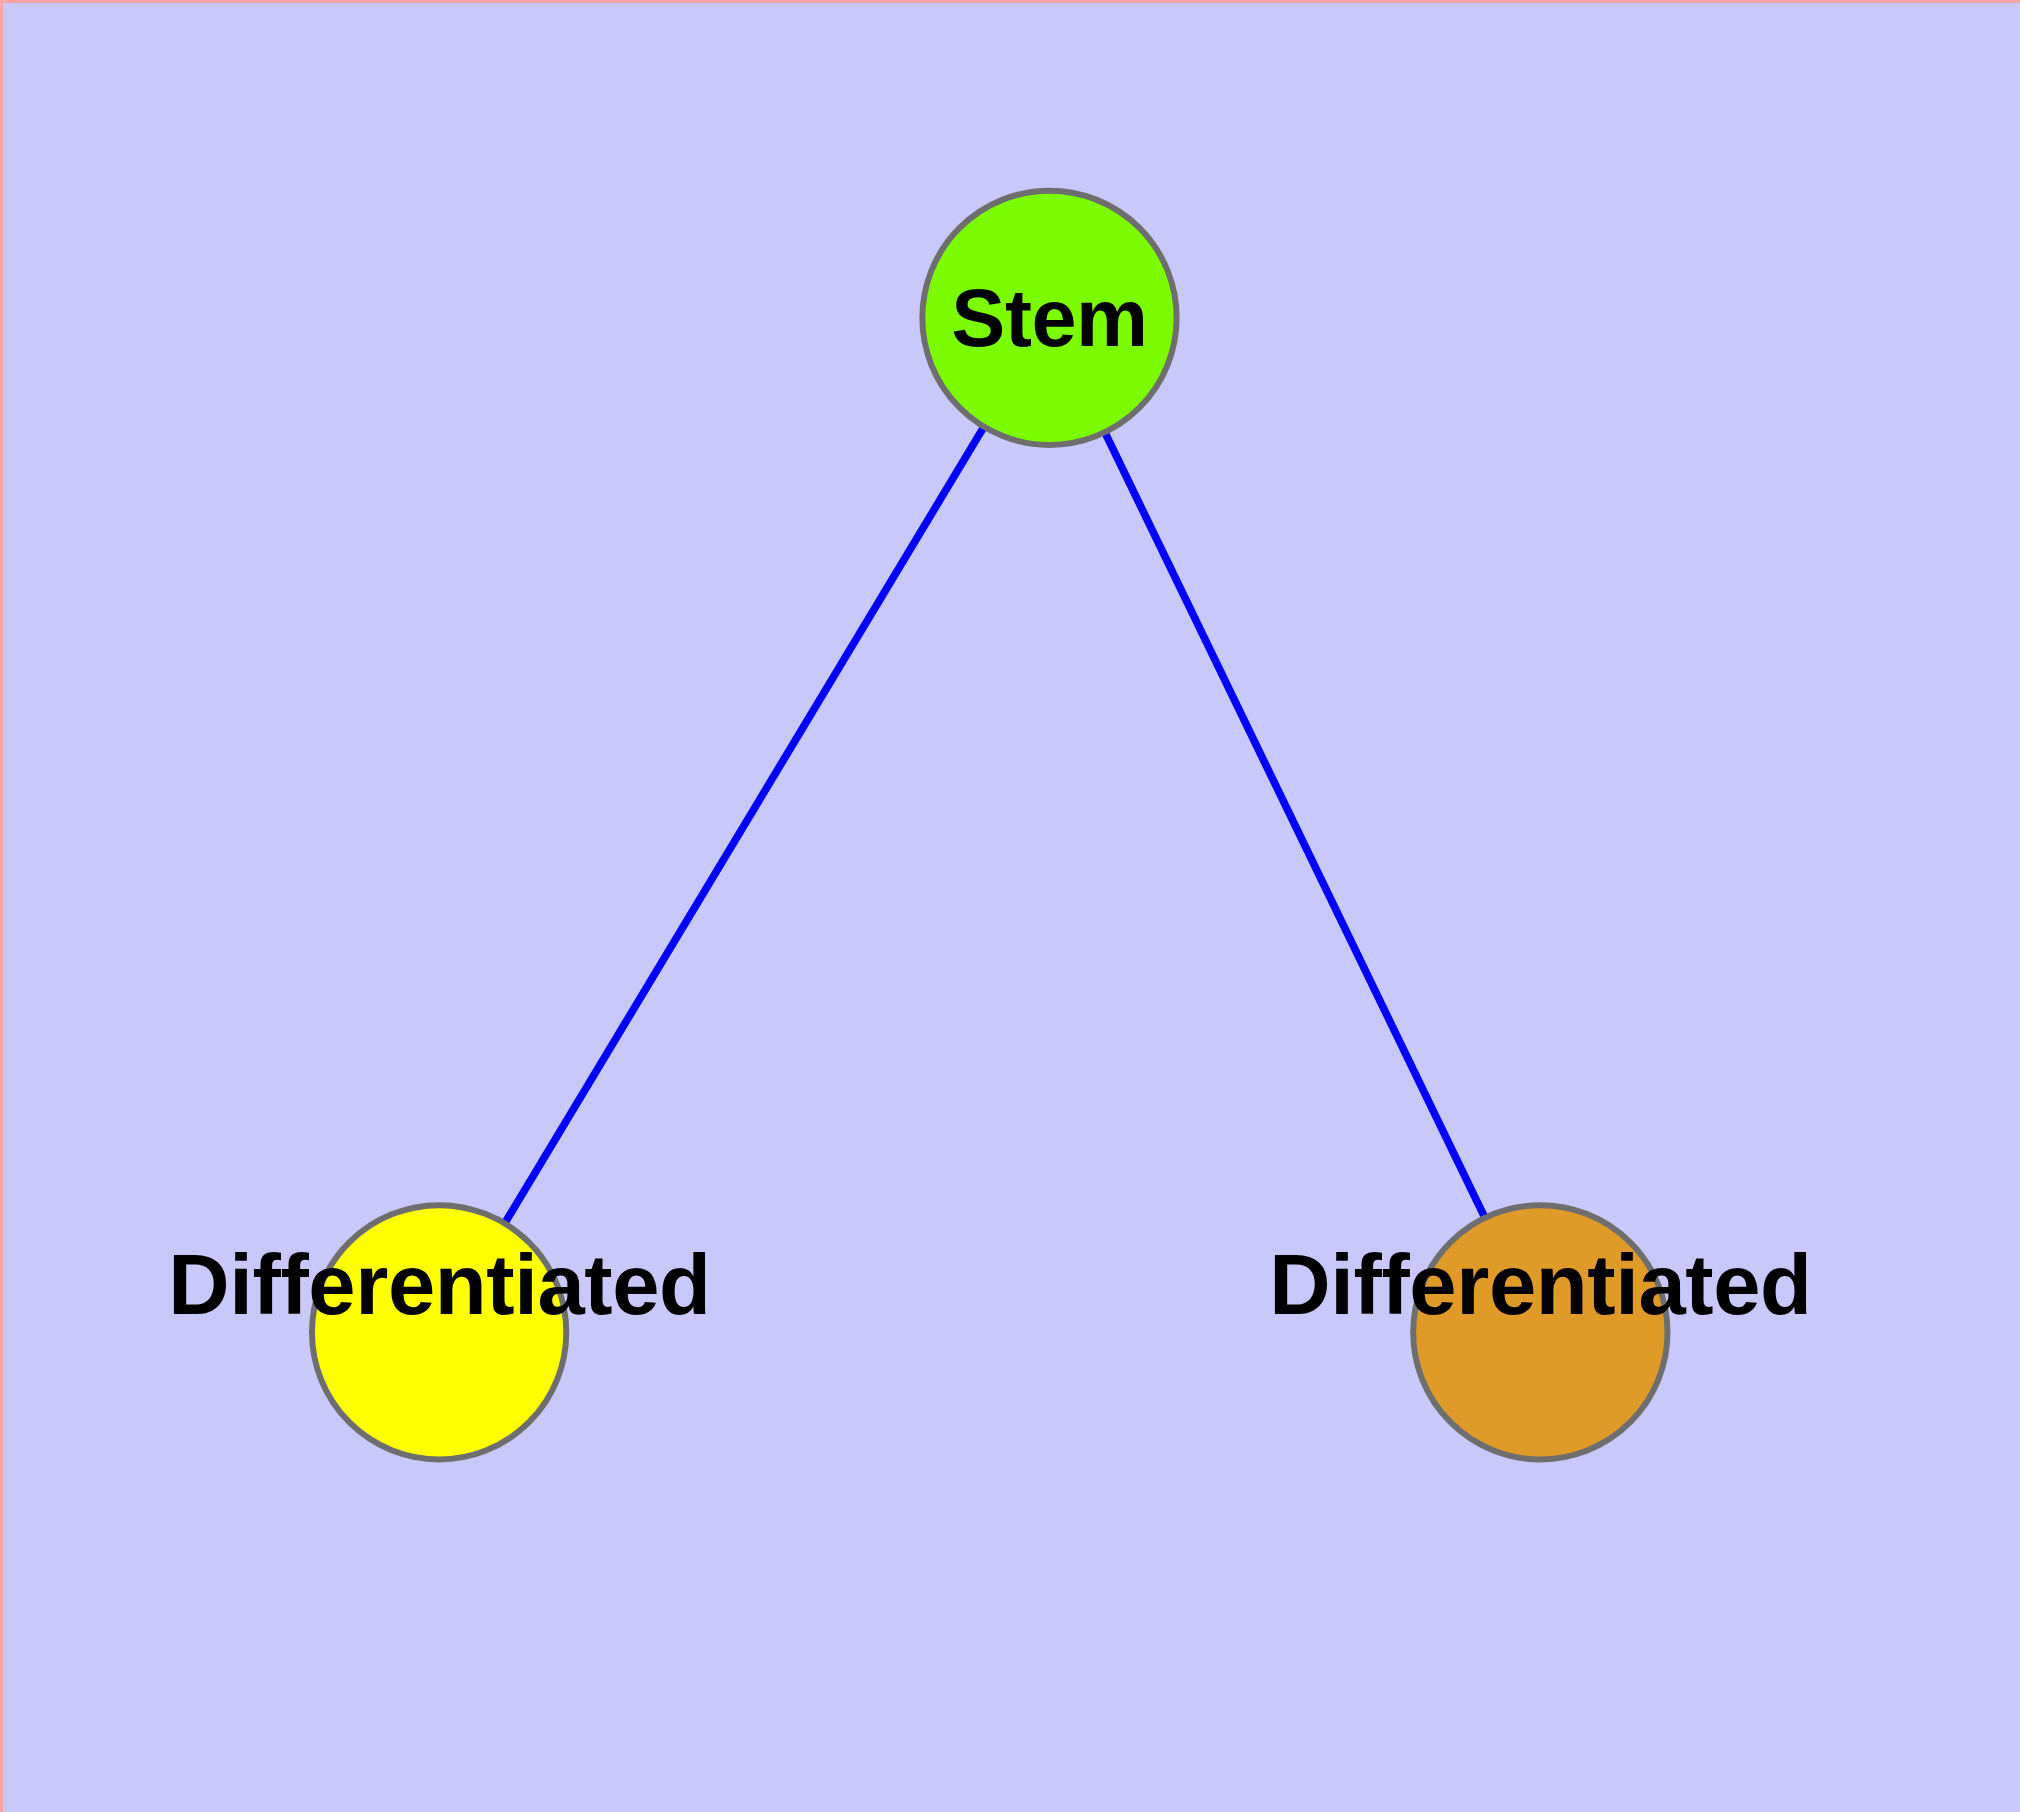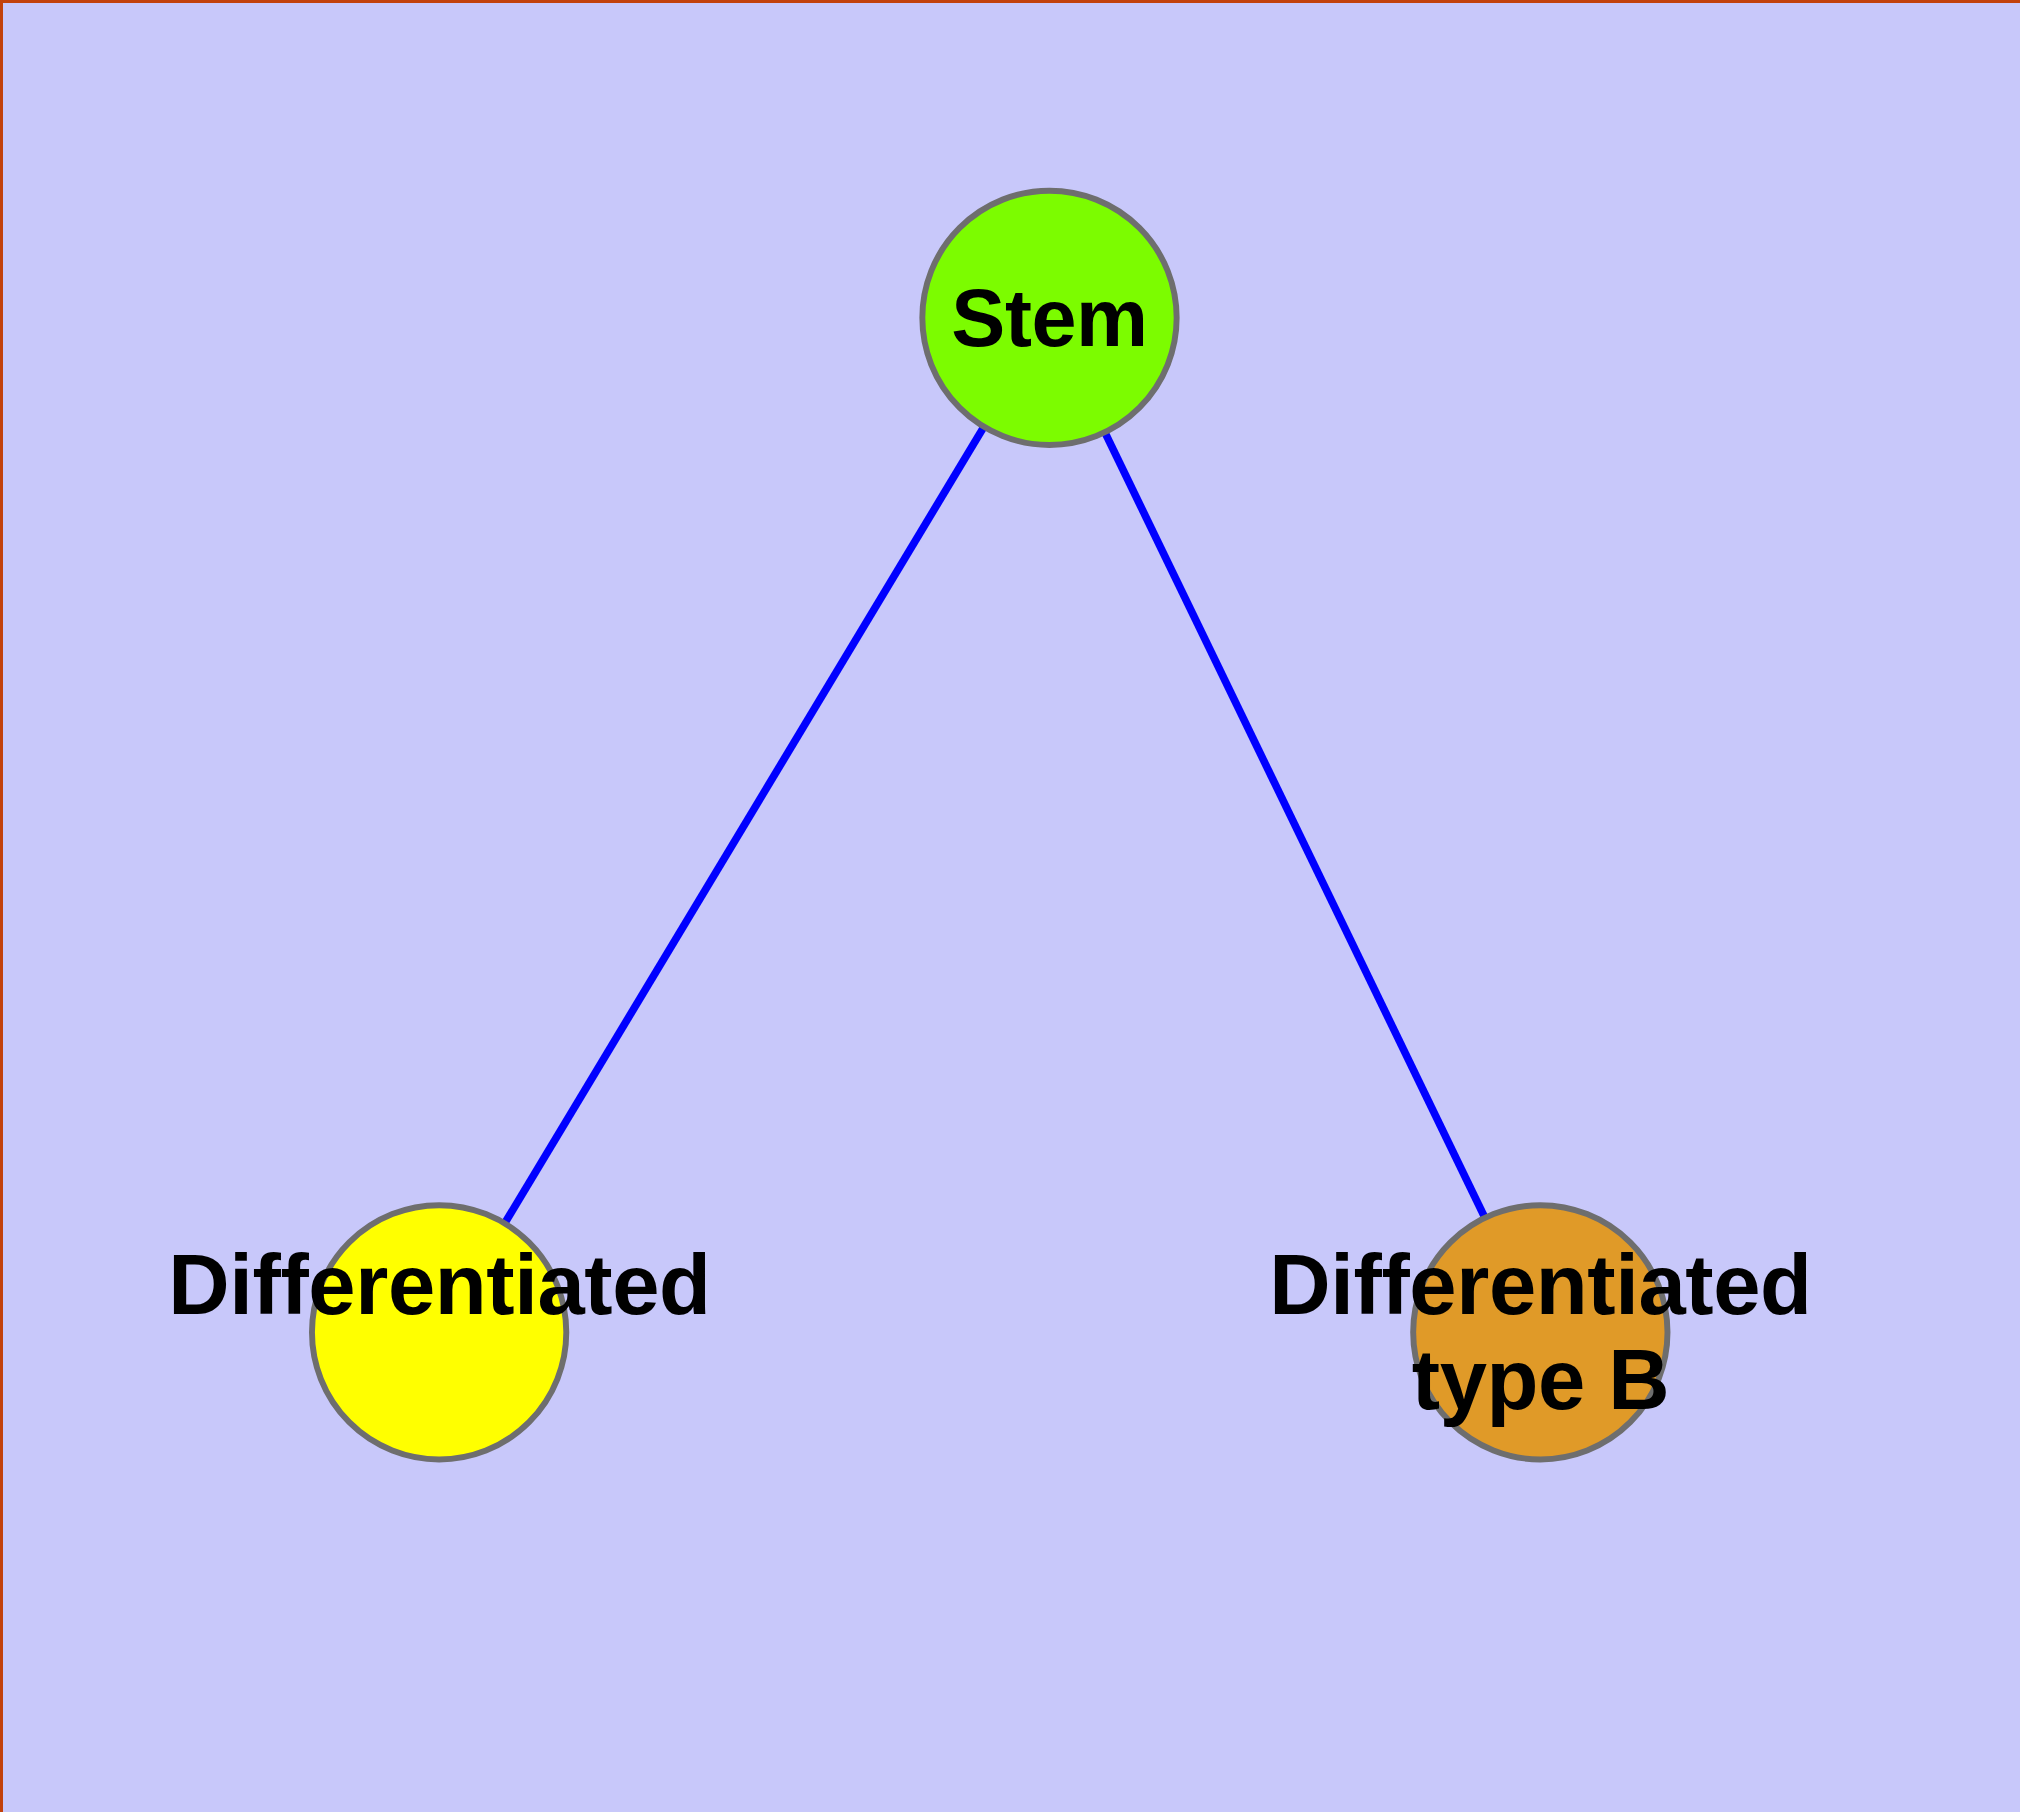--- a/index.html
+++ b/index.html
@@ -45,21 +45,21 @@
   .label-root {
     font-size: 81px;
   }
   .label-leaf {
     font-size: 85px;
   }
 </style>
 </head>
 <body>
 
-<div id="stage" style="width: 2021px; height: 1812px; background: #c2410c;">
+<div id="stage" style="width: 2021px; height: 1812px; background: #fca5a5;">
 
   <div id="canvas-bg" style="background: rgb(200, 200, 250); width: 2018px; height: 1810px;"></div>
 
   <svg id="graph-svg" viewBox="0 0 2384 2138" preserveAspectRatio="none">
 
     <g>
       <line class="graph-edge" id="edge-0" x1="1238" y1="375" x2="518" y2="1572" stroke="#0000ff" stroke-width="9" stroke-linecap="butt"></line>
       <line class="graph-edge" id="edge-1" x1="1238" y1="375" x2="1817" y2="1572" stroke="#0000ff" stroke-width="9" stroke-linecap="butt"></line>
     </g>
 
@@ -67,16 +67,16 @@
       <circle class="graph-node" id="node-0" cx="1238" cy="375" r="150" fill="#7cfc00" stroke="#6e6e6e" stroke-width="7"></circle>
       <circle class="graph-node" id="node-1" cx="518" cy="1572" r="150" fill="#ffff00" stroke="#6e6e6e" stroke-width="7"></circle>
       <circle class="graph-node" id="node-2" cx="1817" cy="1572" r="150" fill="#e09a28" stroke="#6e6e6e" stroke-width="7"></circle>
     </g>
   </svg>
 
   <div class="node-label label-root" id="label-0" style="font-size: 81px; color: rgb(0, 0, 0); left: 0px; top: 273px; width: 2021px; text-align: center; transform: translateX(39px);"><span>Stem</span></div>
 
   <div class="node-label label-leaf" id="label-1" style="font-size: 85px; color: rgb(0, 0, 0); left: 0px; top: 1237px; width: 2021px; text-align: center; transform: translateX(-571px);"><span>Differentiated</span><br></div>
 
-  <div class="node-label label-leaf" id="label-2" style="font-size: 85px; color: rgb(0, 0, 0); left: 0px; top: 1237px; width: 2021px; text-align: center; transform: translateX(530px);"><span>Differentiated</span><br><span>type B</span></div>
+  <div class="node-label label-leaf" id="label-2" style="font-size: 85px; color: rgb(0, 0, 0); left: 0px; top: 1237px; width: 2021px; text-align: center; transform: translateX(530px);"><span>Differentiated</span><br></div>
 
 </div>
 
 
 </body></html>

